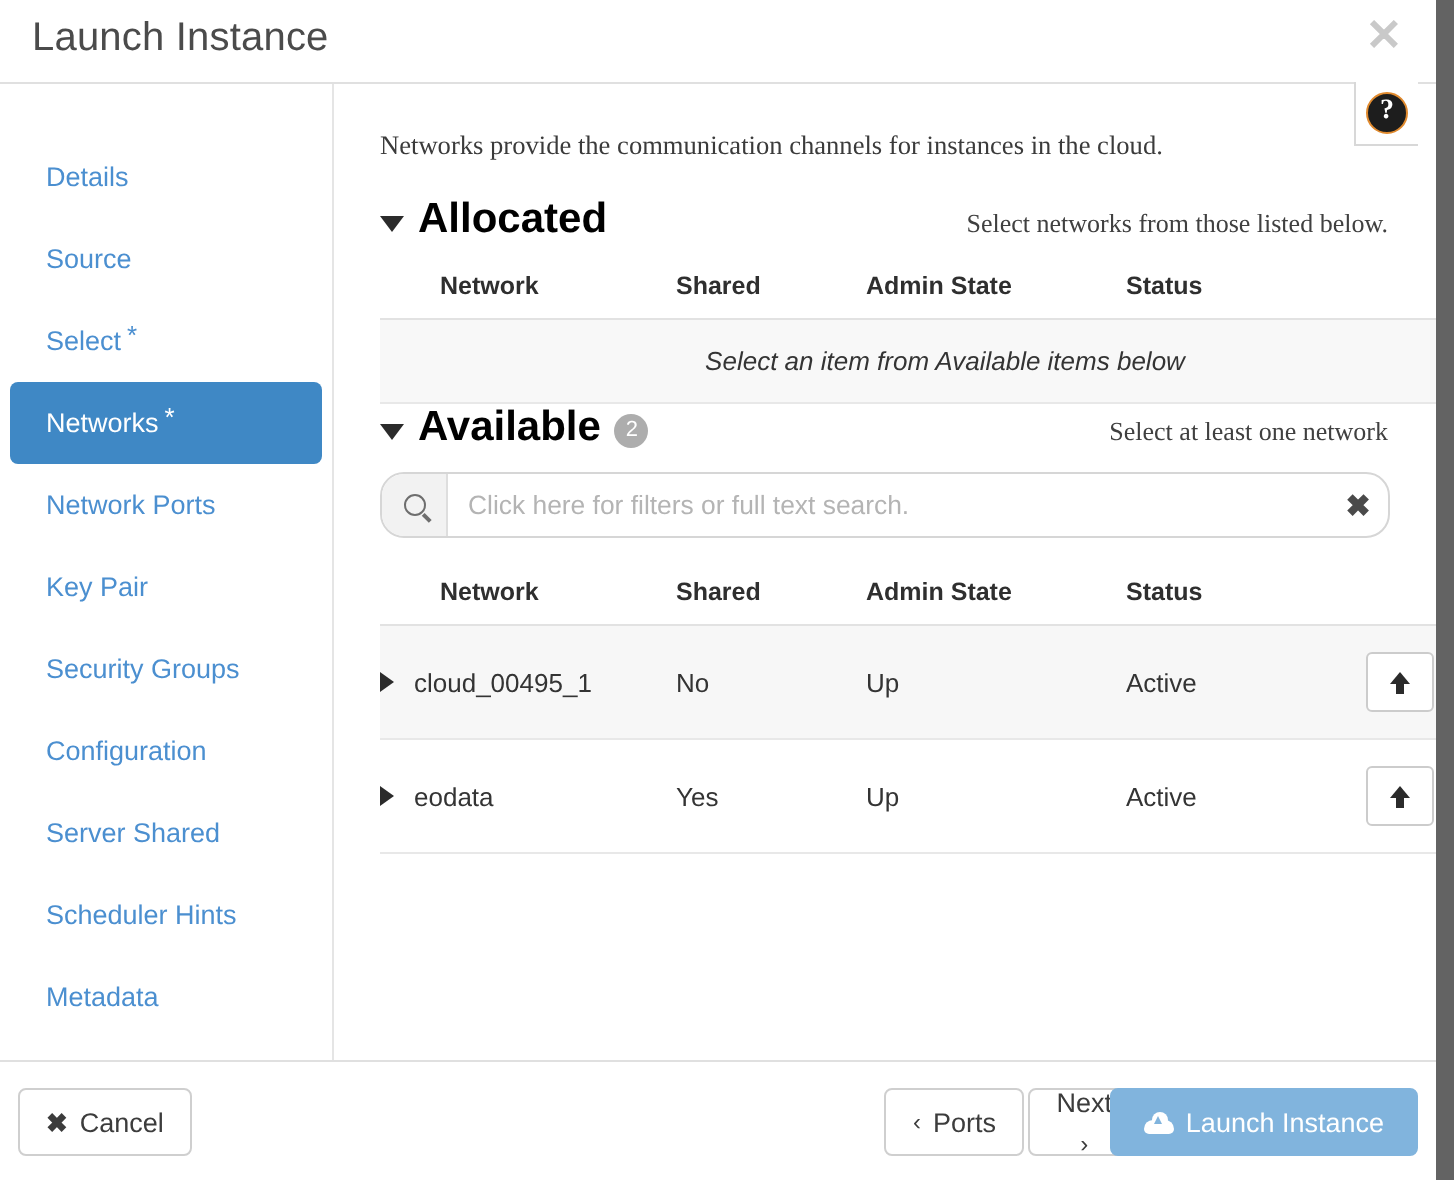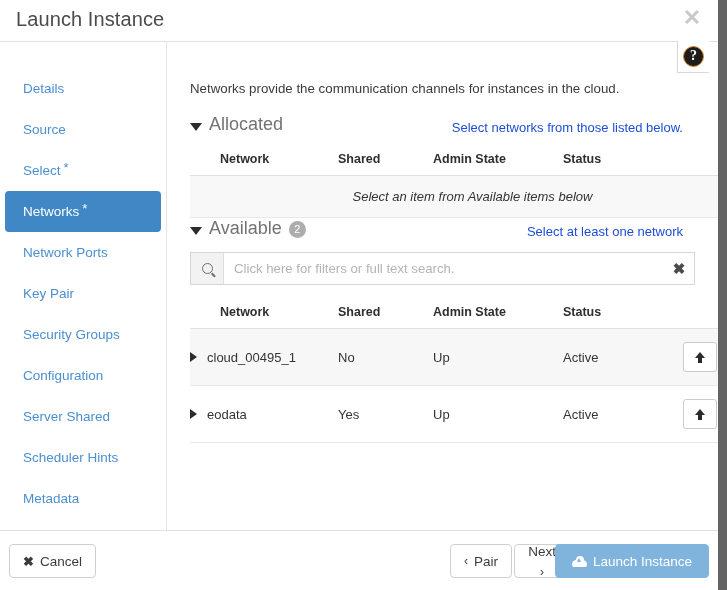--- a/index.html
+++ b/index.html
@@ -138,22 +138,23 @@
   
   .main {
     position: absolute;
     top: 0; left: 167px;
     width: 551px; height: 488px;
     padding: 22px 23px 0 23px;
   }
   .intro {
     font-size: 13.3px;
     color: #3b3b3b;
-    margin: 16px 0 17px 0;
+    margin: 0 0 17px 0;
     line-height: 1.3;
+    font-family: Liberation Serif, serif;
   }
 
   
   .sect-head {
     position: relative;
     height: 26px;
     margin-bottom: 6px;
   }
   .sect-left {
     display: flex;
@@ -165,44 +166,45 @@
   .caret-down {
     width: 0; height: 0;
     border-left: 6px solid transparent;
     border-right: 6px solid transparent;
     border-top: 8px solid #2b2b2b;
     position: relative;
     top: 2px;
     cursor: pointer;
   }
   .sect-title {
-    font-size: 18px;
-    color: #737373;
-    font-weight: normal;
+    font-size: 21px;
+    color: #000000;
+    font-weight: bold;
     white-space: nowrap;
   }
   .count-badge {
     display: inline-block;
     min-width: 17px; height: 17px;
     padding: 0 5px;
     border-radius: 9px;
     background: #adadad;
     color: #ffffff;
     font-size: 11px;
     line-height: 17px;
     text-align: center;
     position: relative;
     top: 1px;
   }
   .sect-hint {
     position: absolute;
-    right: 12px; top: 6px;
+    right: 1px; top: 6px;
     font-size: 13px;
-    color: #1d4ed8;
+    color: #404040;
     white-space: nowrap;
+    font-family: Liberation Serif, serif;
   }
 
   
   table.nt {
     width: 100%;
     border-collapse: collapse;
     table-layout: fixed;
   }
   table.nt th {
     font-size: 12.5px;
@@ -281,21 +283,21 @@
     width: 4px; height: 6px;
     background: #2b2b2b;
   }
 
   
   .searchbar {
     display: flex;
     align-items: stretch;
     height: 33px;
     border: 1px solid #d6d6d6;
-    border-radius: 0;
+    border-radius: 12px;
     background: #ffffff;
     margin: 8px 0 14px 0;
     overflow: hidden;
     justify-content: center;
   }
   .search-icon-box {
     width: 33px;
     background: #f2f2f2;
     border-right: 1px solid #dedede;
     display: flex;
@@ -559,21 +561,21 @@
       </div>
     </div>
 
     <div class="modal-footer">
       <div class="btn btn-cancel">
         <span class="x-glyph">✖</span>
         <span>Cancel</span>
       </div>
       <div class="btn btn-back">
         <span class="chev">‹</span>
-        <span>Pair</span>
+        <span>Ports</span>
       </div>
       <div class="btn btn-next">
         <span>Next</span>
         <span class="chev">›</span>
       </div>
       <div class="btn btn-launch">
         <span class="cloud-icon">
             <span class="cloud-arrow"></span>
           </span>
         <span>Launch Instance</span>

